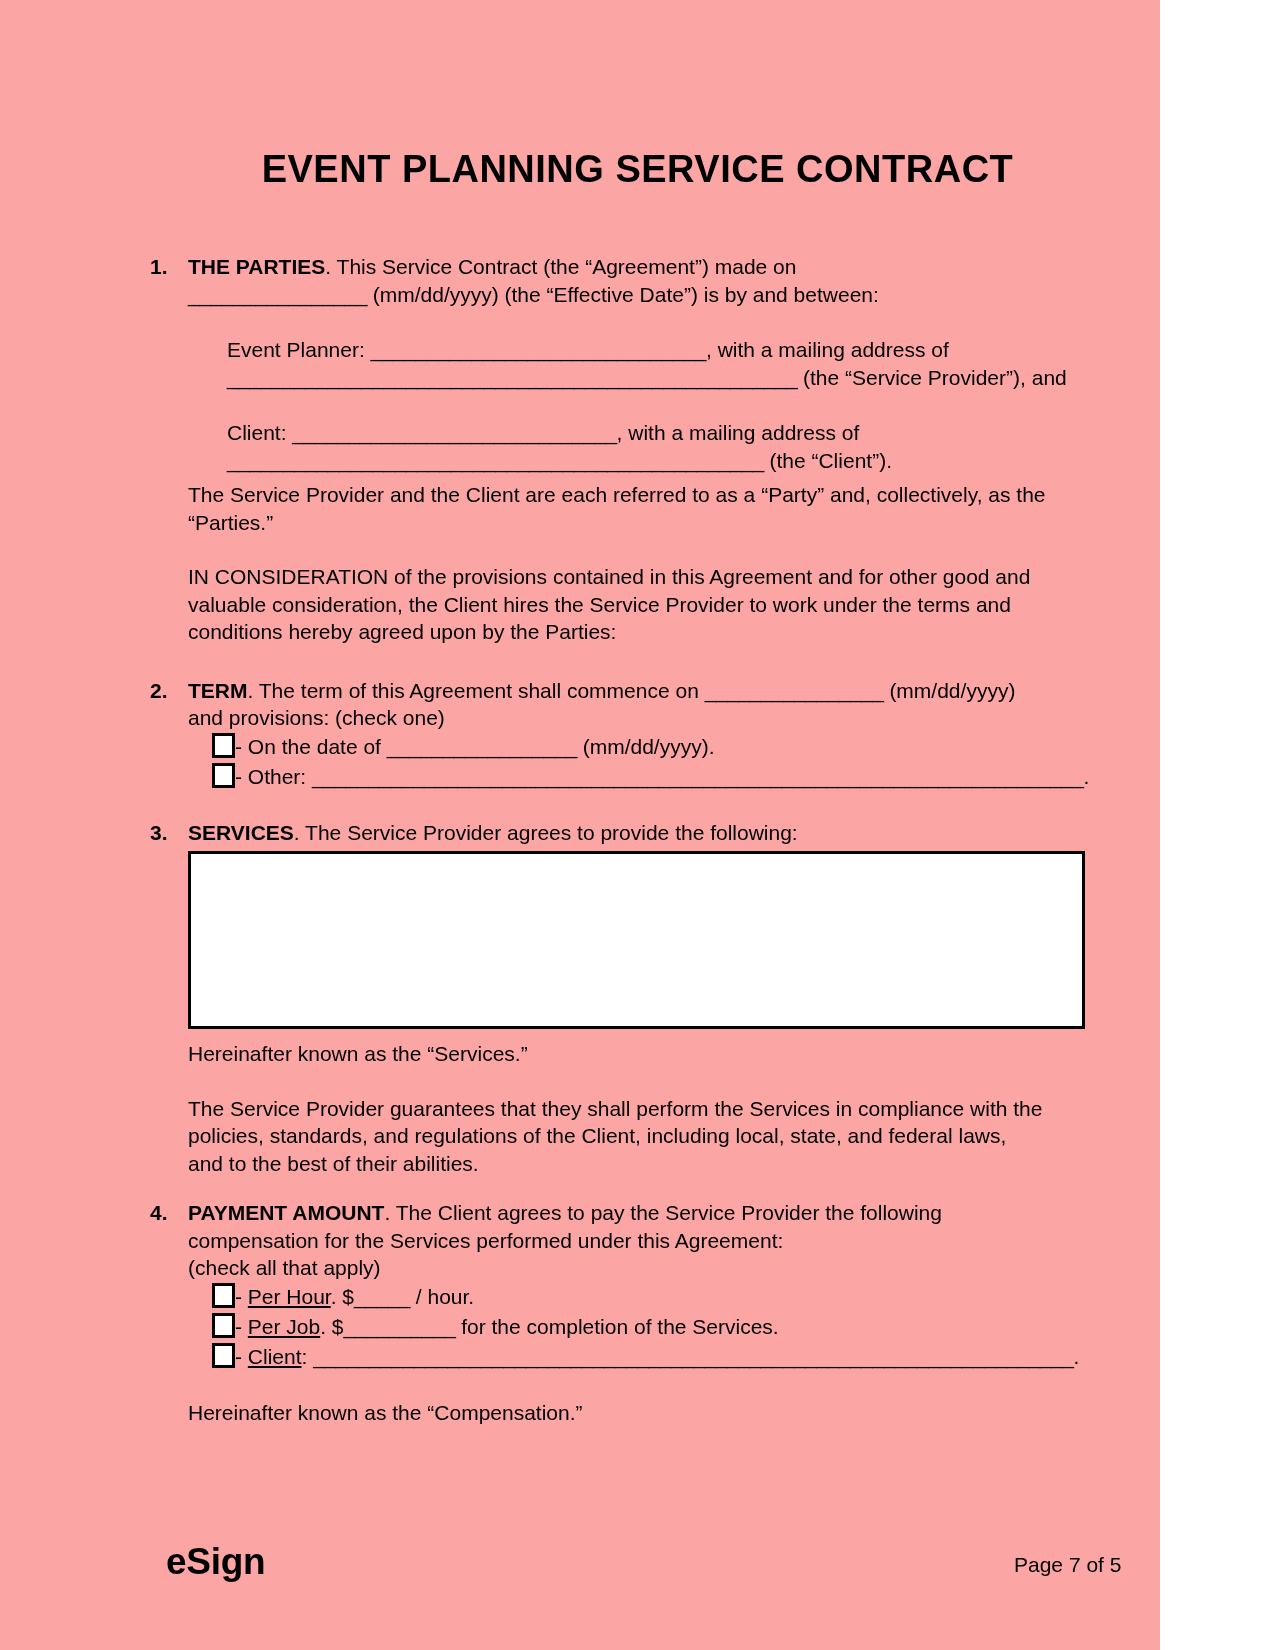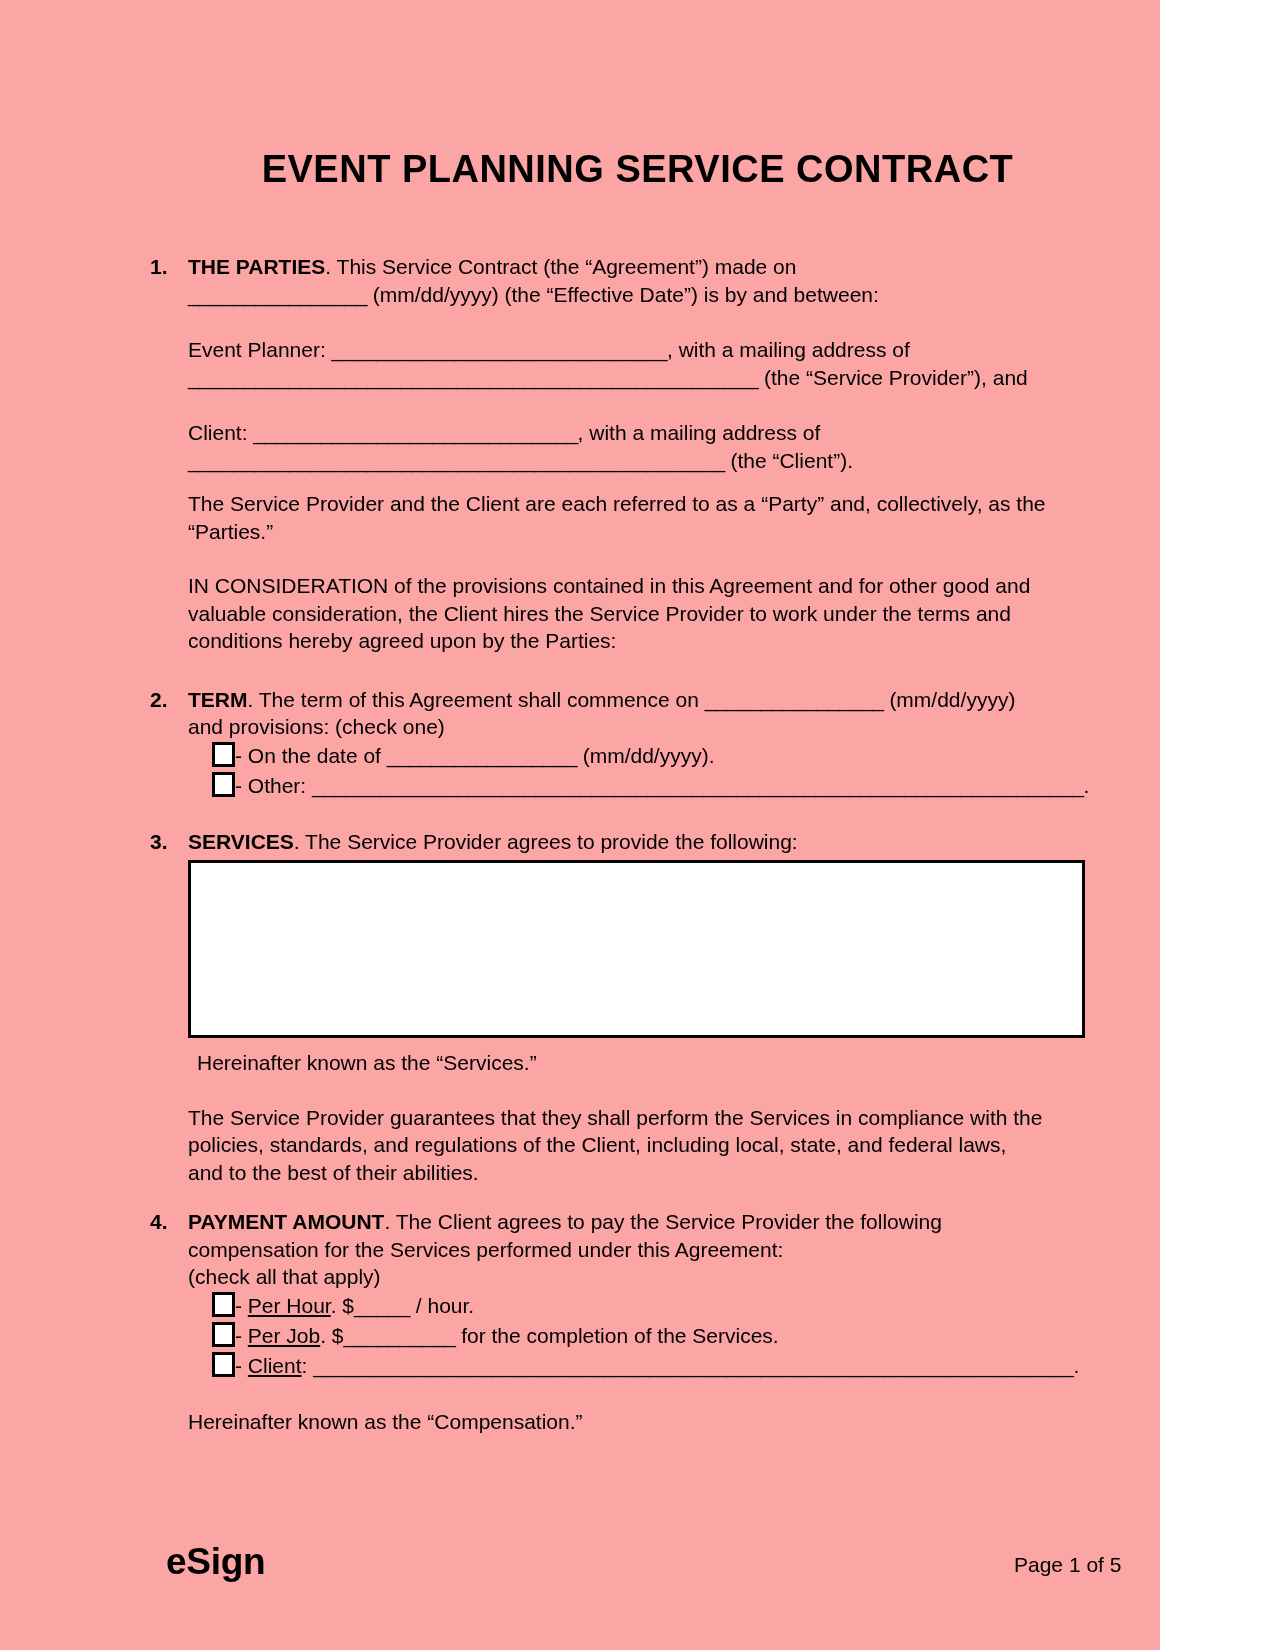--- a/index.html
+++ b/index.html
@@ -6,28 +6,28 @@
   body{width:1275px;height:1650px;position:relative;font-family:"Liberation Sans","DejaVu Sans",sans-serif;color:#000;}
   .page{position:absolute;left:0;top:0;width:1160px;height:1650px;background:#fca5a5;overflow:hidden;}
   .title{position:absolute;left:0;top:146px;width:1275px;margin:0;text-align:center;
          font-size:38px;line-height:46px;font-weight:bold;letter-spacing:0.5px;}
   .doc{position:absolute;left:150px;top:253px;width:1000px;font-size:21px;line-height:27.5px;}
   .section{position:relative;padding-left:38px;}
   .num{position:absolute;left:0;top:0;font-weight:bold;}
   .b{font-weight:bold;}
   .u{text-decoration:underline;}
   .ml{white-space:pre-line;}
-  .indent{}
+  .indent{margin-left:39px;}
   .blank{letter-spacing:-0.5px;}
   .optgroup{margin-top:0;}
   .opt{margin-left:24px;line-height:30px;}
   .cb{display:inline-block;width:17px;height:19px;border:3px solid #000;vertical-align:-4px;background:#fff;}
   .services-box{margin-top:5px;width:891px;height:172px;border:3px solid #000;background:#fff;}
   .mt28{margin-top:28px;} .mt27{margin-top:27px;} .mt22{margin-top:22px;}
-  .mt19{margin-top:16px;} .mt31{margin-top:31px;} .mt11{margin-top:11px;margin-left:9px;}
+  .mt19{margin-top:7px;} .mt31{margin-top:31px;} .mt11{margin-top:11px;}
   .brand{position:absolute;left:166px;top:1546px;font-size:37px;line-height:32px;font-weight:bold;letter-spacing:-0.3px;}
   .pageno{position:absolute;left:1014px;top:1551px;font-size:21px;line-height:27px;}
 </style>
 </head>
 <body>
 
 <div class="page">
 
   <h1 class="title">EVENT PLANNING SERVICE CONTRACT</h1>
 
@@ -102,15 +102,15 @@
         <div class="opt">
           <span class="cb"></span><span>- </span><span class="u">Client</span><span>: </span><span class="blank">____________________________________________________________________</span><span>.</span>
         </div>
       </div>
       <div class="mt27">Hereinafter known as the “Compensation.”</div>
     </div>
 
   </div>
 
   <div class="brand">eSign</div>
-  <div class="pageno">Page 1 of 5</div>
+  <div class="pageno">Page 7 of 5</div>
 
 </div>
 
 </body></html>

